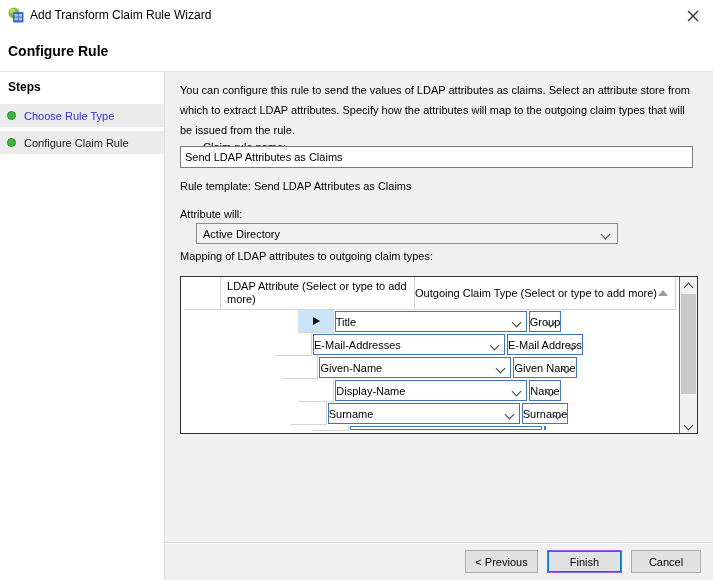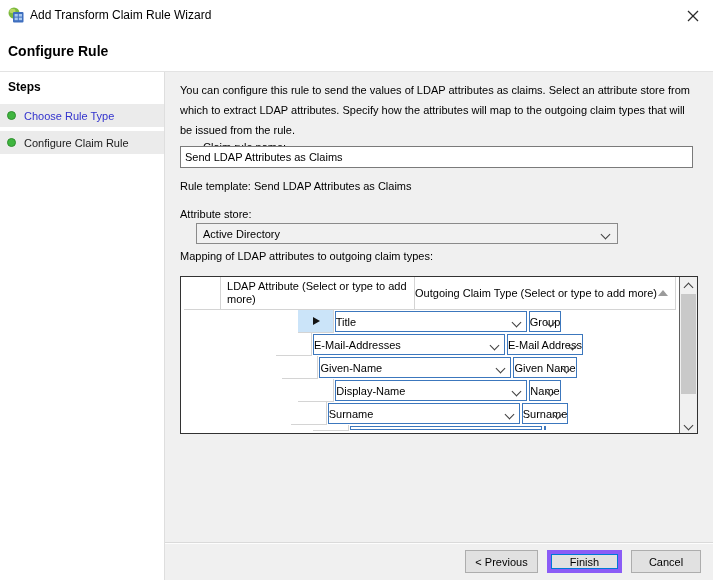--- a/index.html
+++ b/index.html
@@ -71,21 +71,21 @@
   .chev.down{transform:rotate(45deg);}
   .chev.up{transform:rotate(-135deg);margin-top:4px;}
 
   
   .foot-sep{position:absolute;left:0;right:0;top:470px;height:1px;background:#dadada;box-shadow:0 1px 0 #fdfdfd;}
   .footer{position:absolute;right:12px;top:478px;display:flex;gap:9px;}
   .btn{height:23px;background:#e1e1e1;border:1px solid #adadad;font-family:"Liberation Sans",sans-serif;font-size:11px;color:#000;padding:0;}
   .btn.prev{width:73px;}
   .btn.finish{width:75px;}
   .btn.cancel{width:70px;}
-  .btn.default{border:4px solid #8b5cf6;box-shadow:inset 0 0 0 1px #0078d7;}
+  .btn.default{border:1px solid #8b5cf6;box-shadow:inset 0 0 0 1px #0078d7;}
 </style>
 </head>
 <body>
 
 <div class="window">
 
   <div class="titlebar">
     <span class="app-icon">
       <svg width="16" height="16" viewBox="0 0 16 16">
         <circle cx="6" cy="6" r="5.5" fill="#7cb93e"></circle>
@@ -123,21 +123,21 @@
   <div class="vsep"></div>
 
   <div class="content">
     <div class="desc">You can configure this rule to send the values of LDAP attributes as claims. Select an attribute store from which to extract LDAP attributes. Specify how the attributes will map to the outgoing claim types that will be issued from the rule.</div>
 
     <div class="lbl lbl-claim">Claim rule name:</div>
     <input class="txt" type="text" value="Send LDAP Attributes as Claims" style="">
 
     <div class="lbl lbl-template">Rule template: Send LDAP Attributes as Claims</div>
 
-    <div class="lbl lbl-store">Attribute store:</div>
+    <div class="lbl lbl-store">Attribute will:</div>
     <div class="combo store-combo">
       <span>Active Directory</span>
       <span class="chev down"></span>
     </div>
 
     <div class="lbl lbl-mapping">Mapping of LDAP attributes to outgoing claim types:</div>
 
     <div class="dg">
       <div class="dg-main">
         <div class="dg-header">

